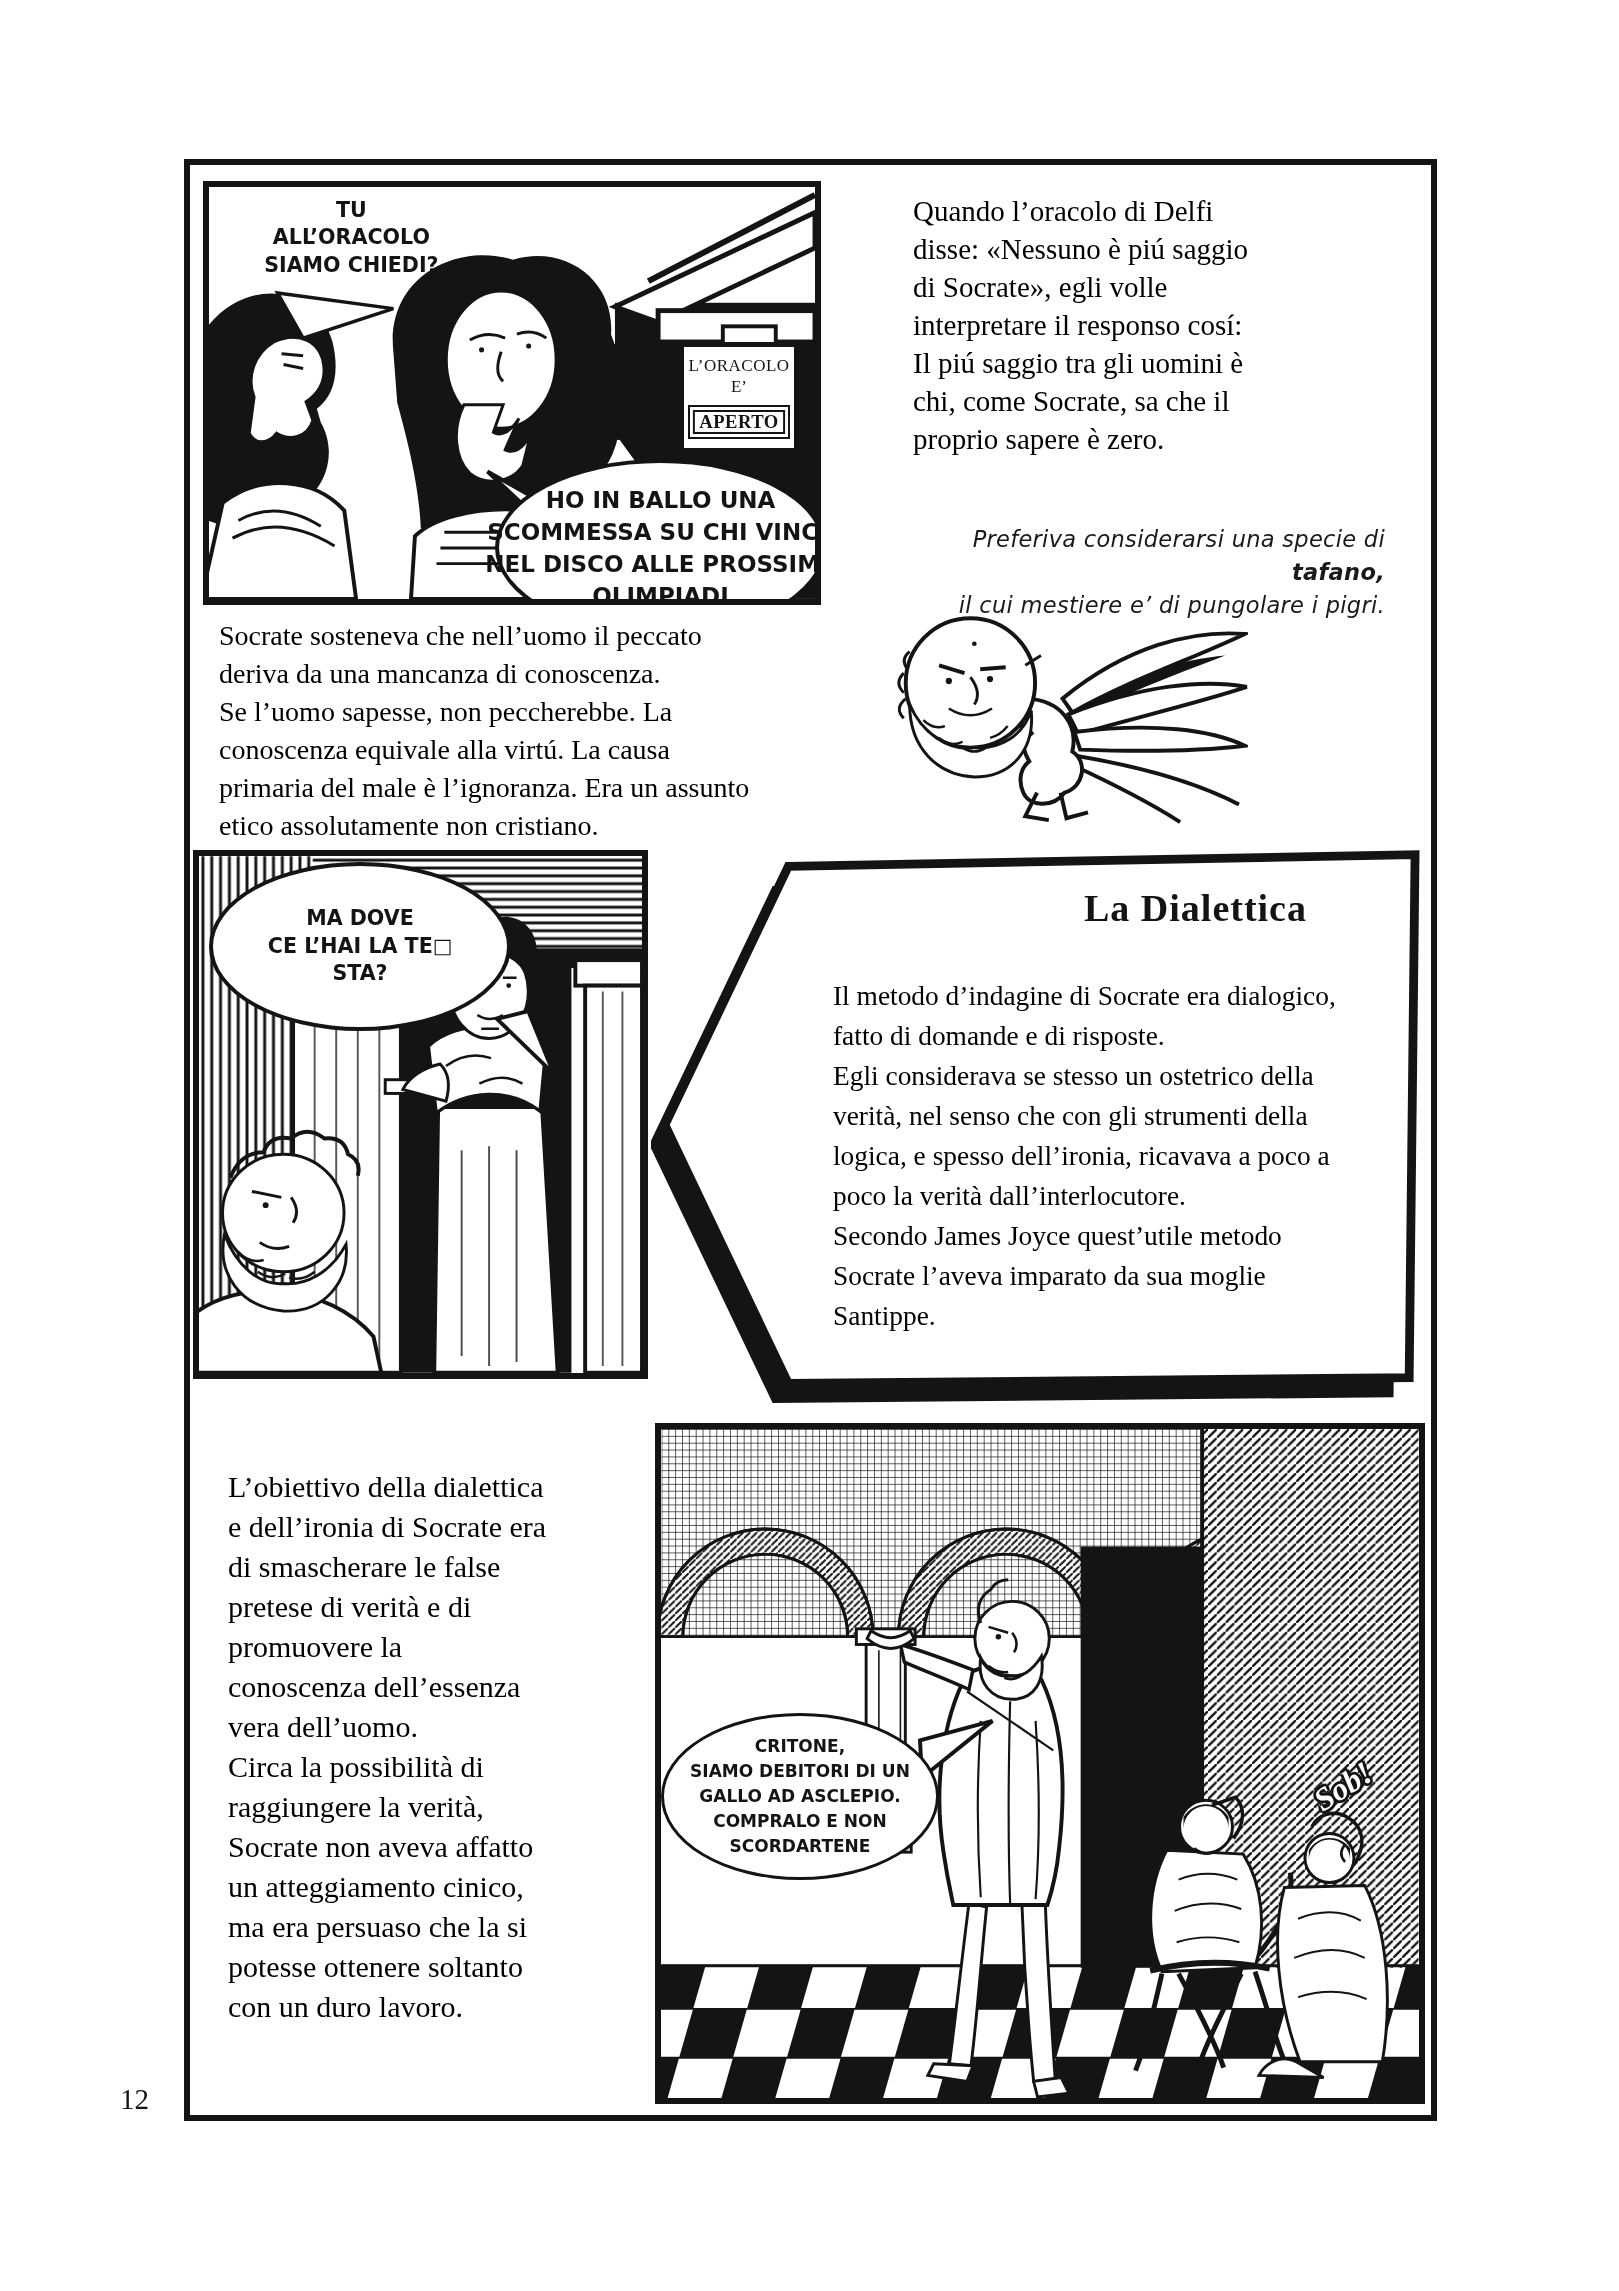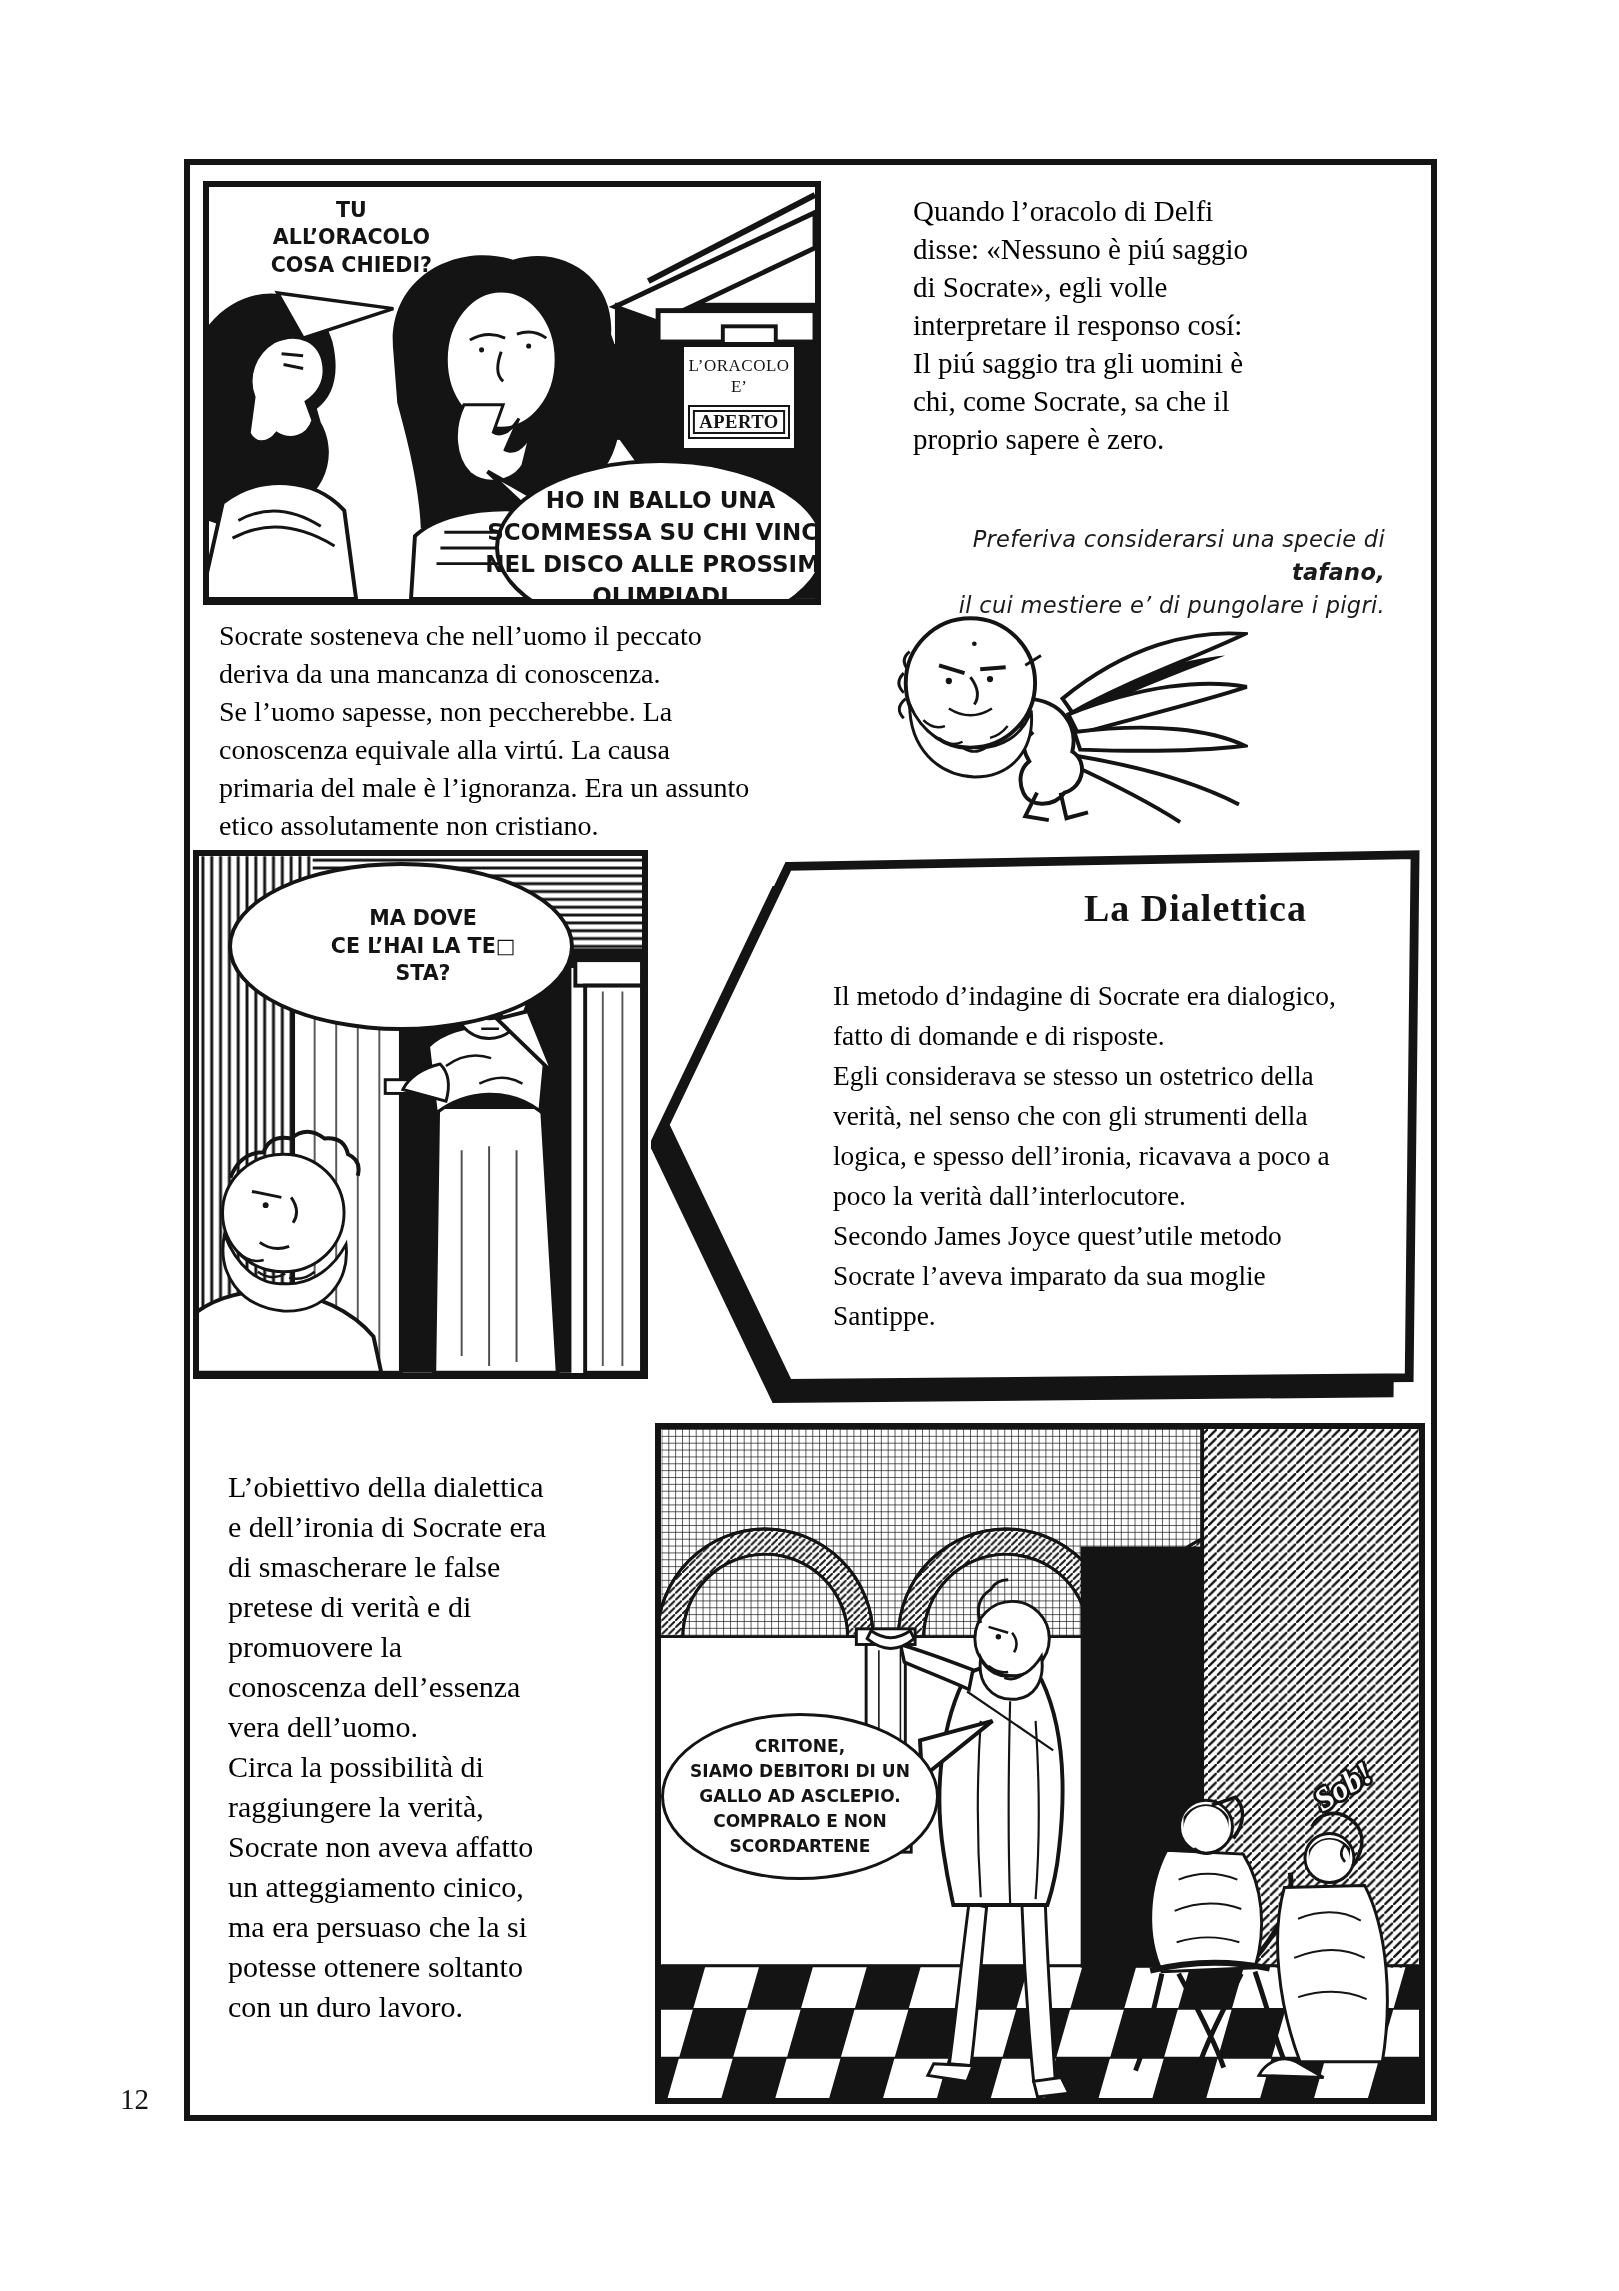--- a/index.html
+++ b/index.html
@@ -69,21 +69,21 @@
       <path d="M260,222 C248,246 250,276 266,292 C284,306 310,300 320,284 L328,252 C320,268 310,272 302,268 L316,236 C306,252 296,254 290,250 L300,222 Z" fill="#fff" stroke="#141414" stroke-width="3"></path>
       <path d="M206,420 L210,356 C248,318 370,320 394,360 L394,420 Z" fill="#fff" stroke="#141414" stroke-width="4"></path>
       <path d="M240,352 h96 M236,368 h104 M232,384 h112" stroke="#141414" stroke-width="3" fill="none"></path>
 
       <polygon points="70,108 188,124 96,154" fill="#fff" stroke="#141414" stroke-width="3.5"></polygon>
       <polygon points="330,316 284,290 344,346" fill="#fff" stroke="#141414" stroke-width="4"></polygon>
     </svg>
 
     <div class="comic abs" style="left:27.4px;top:9.8px;width:230px;font-size:20.6px;line-height:27.4px;z-index:5;">TU
 ALL’ORACOLO
-COSA CHIEDI?</div>
+SIAMO CHIEDI?</div>
 
     <div class="bubble" style="left:286px;top:272px;width:323px;height:169px;">
       <div class="comic" style="font-size:23px;line-height:32px;">HO IN BALLO UNA
 SCOMMESSA SU CHI VINCE
 NEL DISCO ALLE PROSSIME
 OLIMPIADI</div>
     </div>
 
     <div class="sign" style="left:472px;top:157px;width:110px;text-align:center;">
       <div class="l1">L’ORACOLO</div>
@@ -173,21 +173,21 @@
       <ellipse cx="86" cy="364" rx="62" ry="60" fill="#fff" stroke="#141414" stroke-width="3"></ellipse>
       <path d="M32,328 q10,-26 34,-26 q6,-18 28,-14 q16,-14 34,0 q20,-2 24,16 q14,6 10,22" stroke="#141414" stroke-width="4" fill="none"></path>
       <path d="M26,386 C18,426 42,460 86,464 C128,466 154,434 150,396 C134,426 108,438 86,436 C62,438 38,418 26,386 Z" fill="#fff" stroke="#141414" stroke-width="3"></path>
       <path d="M40,404 q12,12 26,8 M60,424 q14,10 28,2 M92,430 q14,4 26,-6" stroke="#141414" stroke-width="2.5" fill="none"></path>
       <path d="M54,342 l30,6 M94,348 q10,14 2,26 M62,394 q14,10 30,4" stroke="#141414" stroke-width="3" fill="none"></path>
       <circle cx="68" cy="356" r="3" fill="#141414"></circle>
 
       <polygon points="304,166 362,222 336,158" fill="#fff" stroke="#141414" stroke-width="4"></polygon>
     </svg>
 
-    <div class="bubble" style="left:29px;top:5.9px;width:294px;height:161px;border-width:4.9px;padding-left:44px;">
+    <div class="bubble" style="left:10px;top:5.9px;width:294px;height:161px;border-width:4.9px;">
       <div class="comic" style="font-size:20.6px;line-height:27.4px;">MA DOVE
 CE L’HAI LA TE□
 STA?</div>
     </div>
   </div>
 
   <div class="abs" style="left:651px;top:839px;width:776px;height:568px;">
     <svg width="776" height="568" viewBox="0 0 792 580">
       <polygon points="124,48 764,36 758,570 124,576 -2,312" fill="#141414"></polygon>
       <polygon points="140,28 780,16 774,550 140,556 14,292" fill="#fff" stroke="#141414" stroke-width="9"></polygon>

